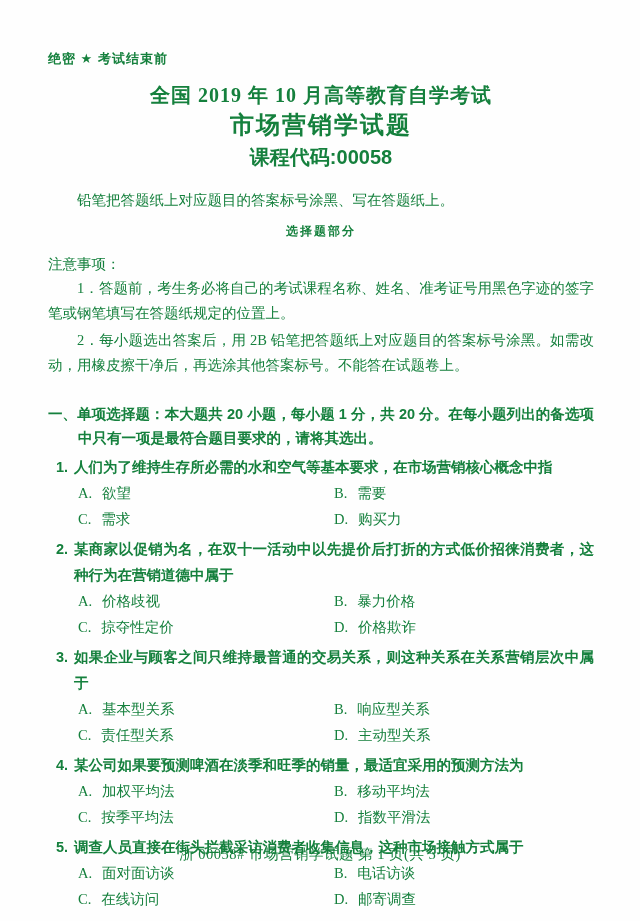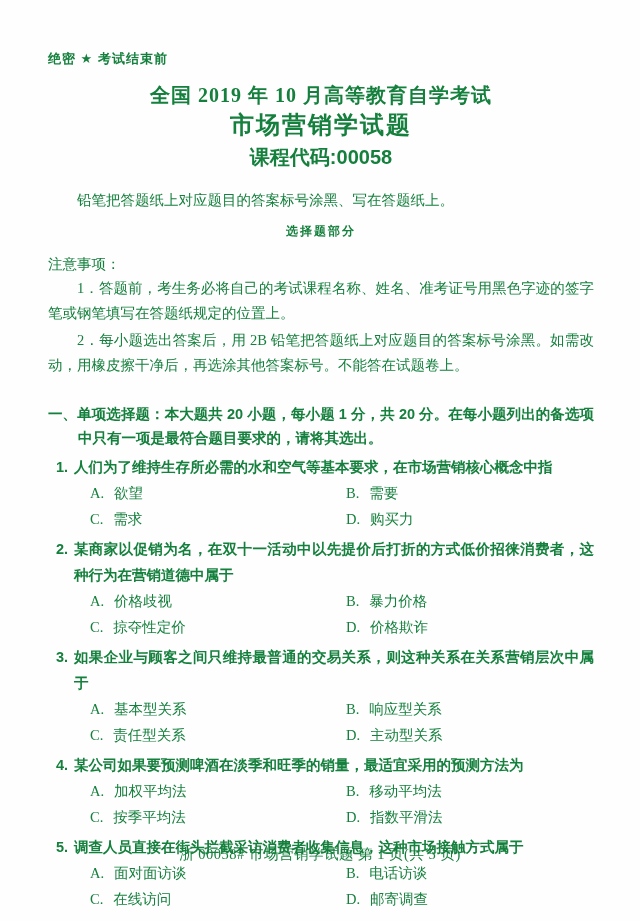--- a/index.html
+++ b/index.html
@@ -86,21 +86,21 @@
     line-height: 26px;
     font-family: "Liberation Sans", "DejaVu Sans", sans-serif;
     font-weight: bold;
     font-size: 14.5px;
   }
   .q-num { width: 26px; flex: 0 0 26px; padding-left: 8px; }
   .q-text { flex: 1; text-align: justify; }
   .q-options {
     display: grid;
     grid-template-columns: 256px 1fr;
-    margin-left: 42px;
+    margin-left: 30px;
     line-height: 26px;
   }
   .option { font-size: 14.5px; }
   .opt-label { margin-right: 10px; }
   .footer {
     position: absolute;
     left: 0; right: 0;
     bottom: 57px;
     text-align: center;
     font-size: 14.5px;

